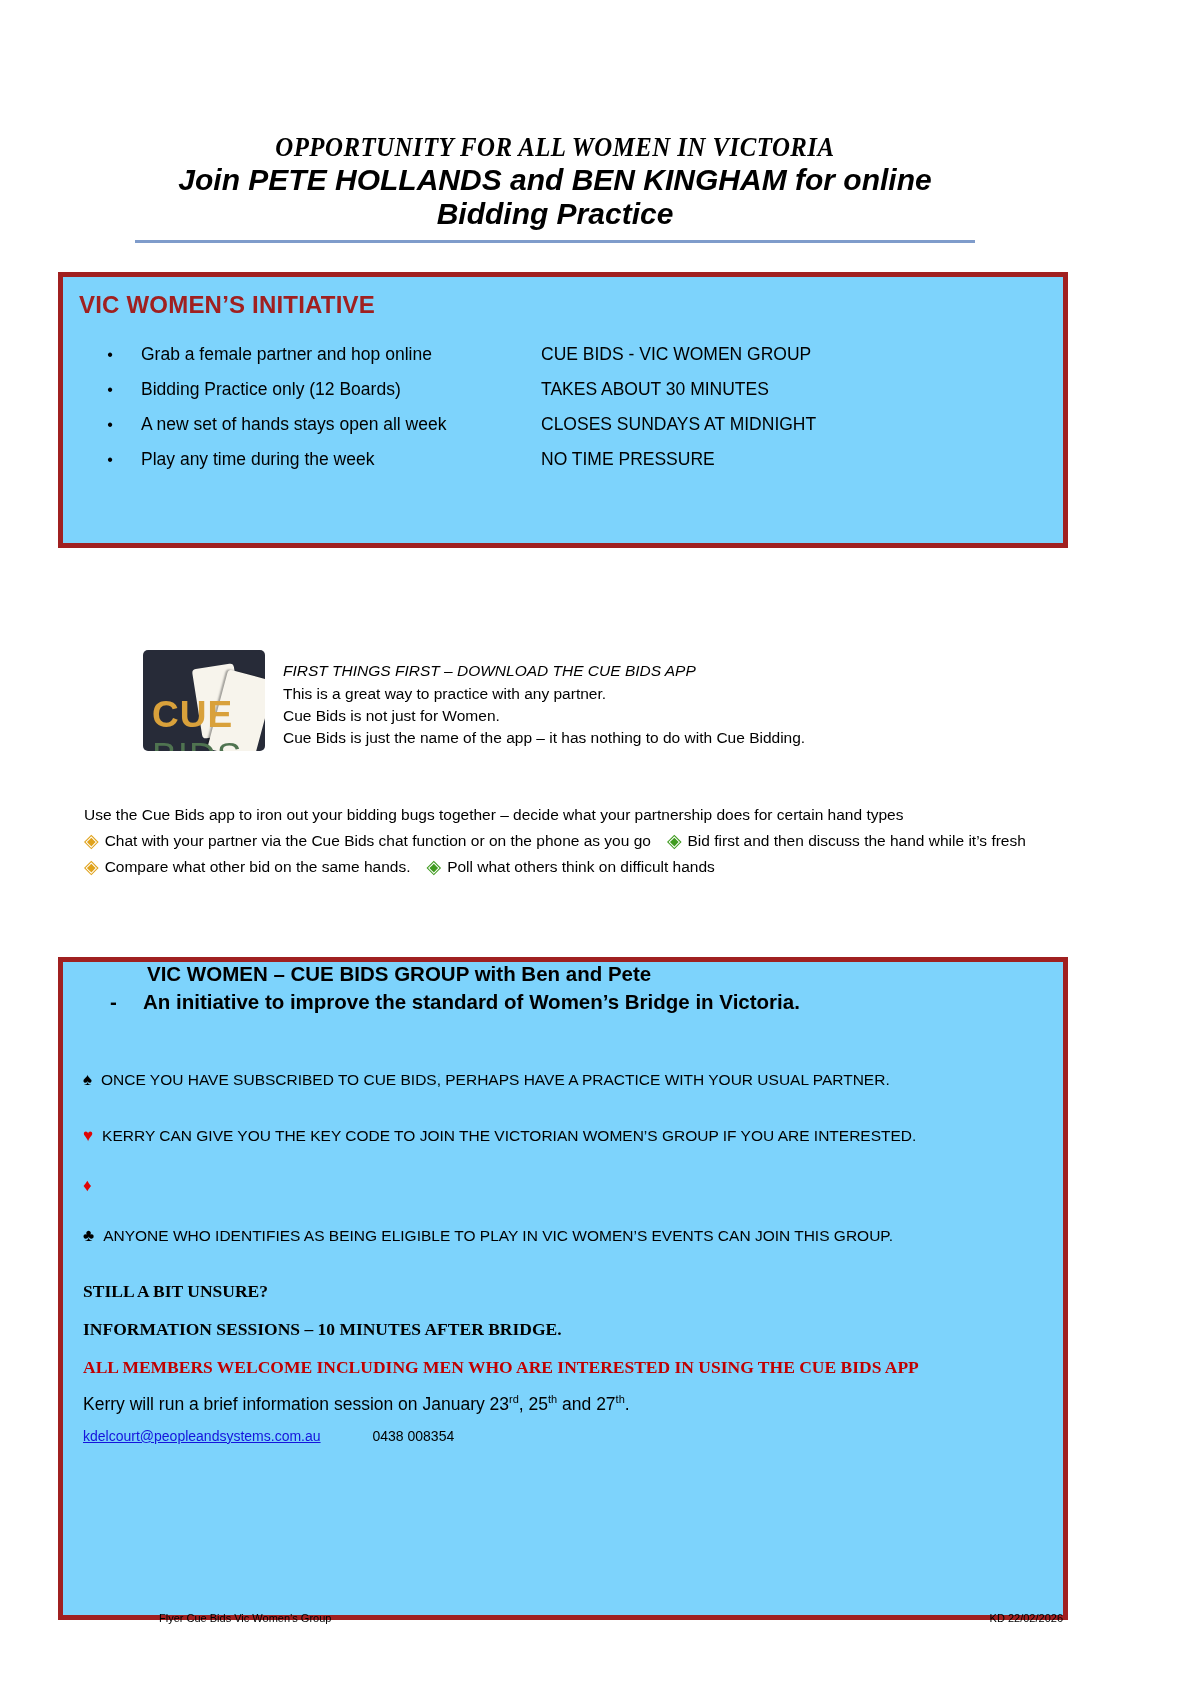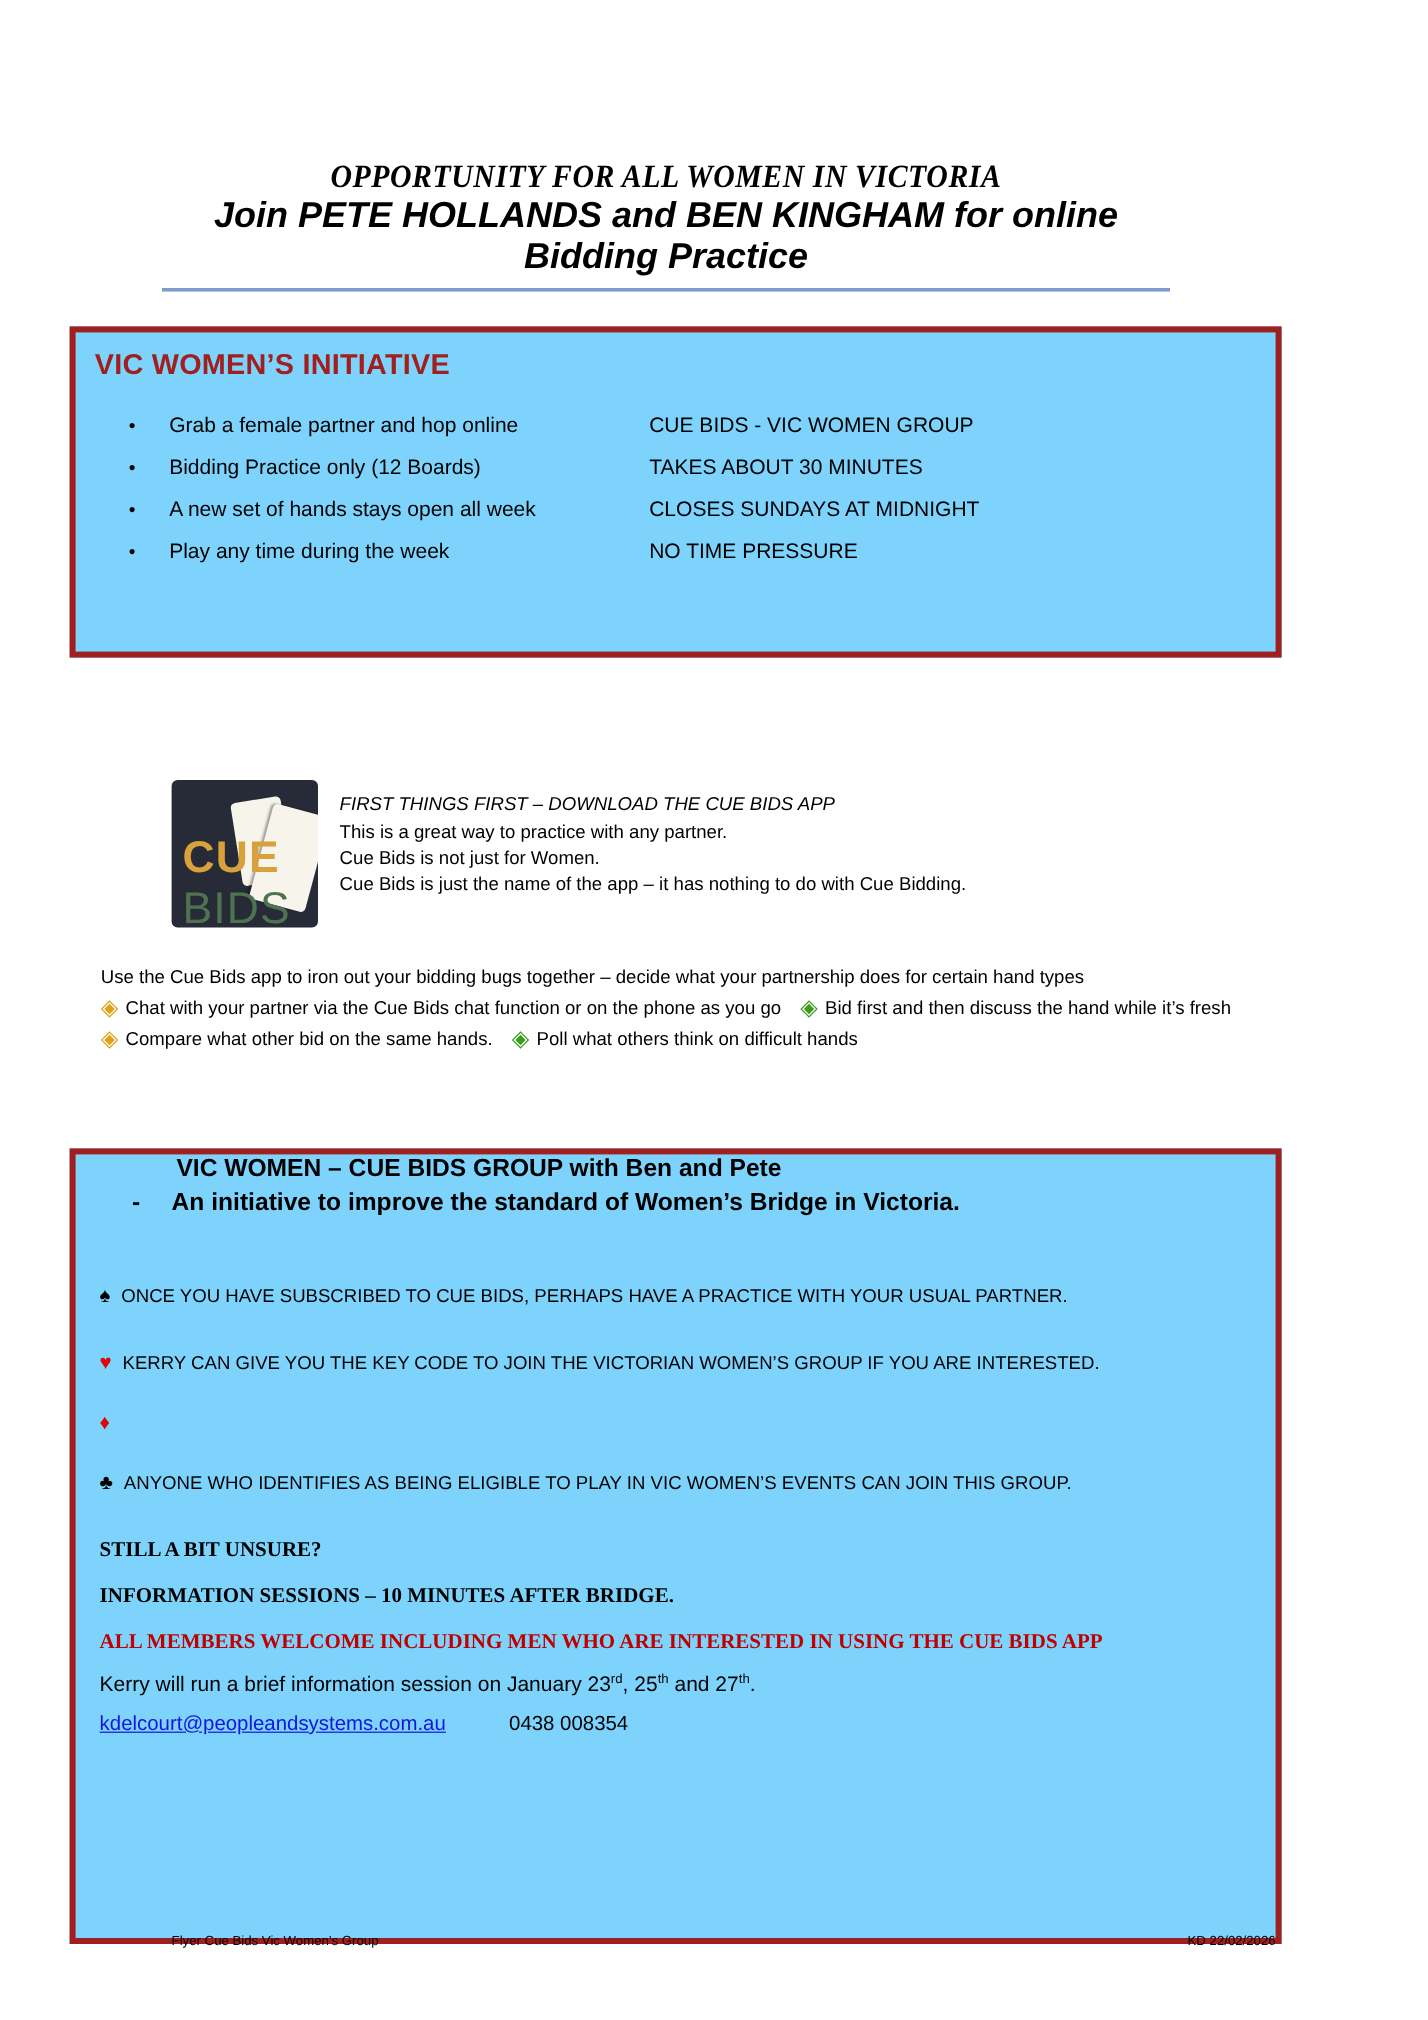--- a/index.html
+++ b/index.html
@@ -22,21 +22,21 @@
   
   .redbox { position:absolute; left:58px; width:1010px; border:5px solid #a02020; background:#7dd3fc; }
   .box1 { top:272px; height:276px; padding:14px 16px; }
   .box1 h1 { color:#a02020; font-size:24px; font-weight:bold; letter-spacing:0.2px; }
   .box1 .intro { margin-top:27px; font-size:17.5px; }
   .bullets { margin-top:25px; }
   .brow { display:grid; grid-template-columns:62px 400px auto; font-size:17.5px; margin-bottom:14px; align-items:baseline; }
   .brow .dot { text-align:center; font-size:16px; }
 
   
-  .logo { position:absolute; top:650px; left:143px; width:122px; height:123px;
+  .logo { position:absolute; top:650px; left:143px; width:122px; height:101px;
           background:#272b38; border-radius:5px; overflow:hidden; }
   .card { position:absolute; background:#f7f4ec; border-radius:4px; z-index:1; }
   .card1 { width:42px; height:70px; top:16px; right:26px; transform:rotate(-9deg); }
   .card2 { width:48px; height:82px; top:24px; right:0px; transform:rotate(15deg);
            box-shadow:-2px 0 2px rgba(0,0,0,0.35); }
   .logo .cue  { position:absolute; left:9px; top:44px; z-index:2; font-size:37px; font-weight:800;
                 color:#d9a13b; letter-spacing:1px; }
   .logo .bids { position:absolute; left:9px; top:86px; z-index:2; font-size:37px; font-weight:400;
                 color:#4f7350; letter-spacing:1px; }
   .app-text { position:absolute; top:660px; left:283px; font-size:15.5px; line-height:22px; }
@@ -55,26 +55,26 @@
   .subhead { display:flex; font-weight:bold; font-size:20.5px; margin-top:4px; }
   .subhead .dash { margin-left:27px; width:33px; }
   .suit-line { display:flex; align-items:baseline; gap:9px; }
   .suit-line .suit { font-size:17px; }
   .suit-red { color:#e00404; }
   .sl1 { margin-top:56px; } .sl2 { margin-top:36px; } .sl3 { margin-top:30px; } .sl4 { margin-top:30px; }
   .strong-lines { margin-top:26px; font-weight:bold; font-size:17.5px; line-height:38px;font-family:Liberation Serif, serif; }
   .redtext { color:#c00000; }
   .session { margin-top:7px; font-size:17.5px; }
   .session sup { font-size:11px; }
-  .contact { margin-top:13px; font-size:17px; }
+  .contact { margin-top:13px; font-size:14px; }
   .email { color:#1414dc; text-decoration:underline; }
   .phone { margin-left:48px; color:#000; }
 
   
-  .footer-left  { position:absolute; top:1612px; left:143px;  font-size:11px; }
+  .footer-left  { position:absolute; top:1612px; left:159px;  font-size:11px; }
   .footer-right { position:absolute; top:1612px; right:127px; font-size:11px; }
 </style>
 </head>
 <body>
 
 <header class="title-block">
   <div>
     <span class="eyebrow">OPPORTUNITY FOR ALL WOMEN IN VICTORIA</span>
   </div>
   <div class="main-title">Join PETE HOLLANDS and BEN KINGHAM for online</div>

